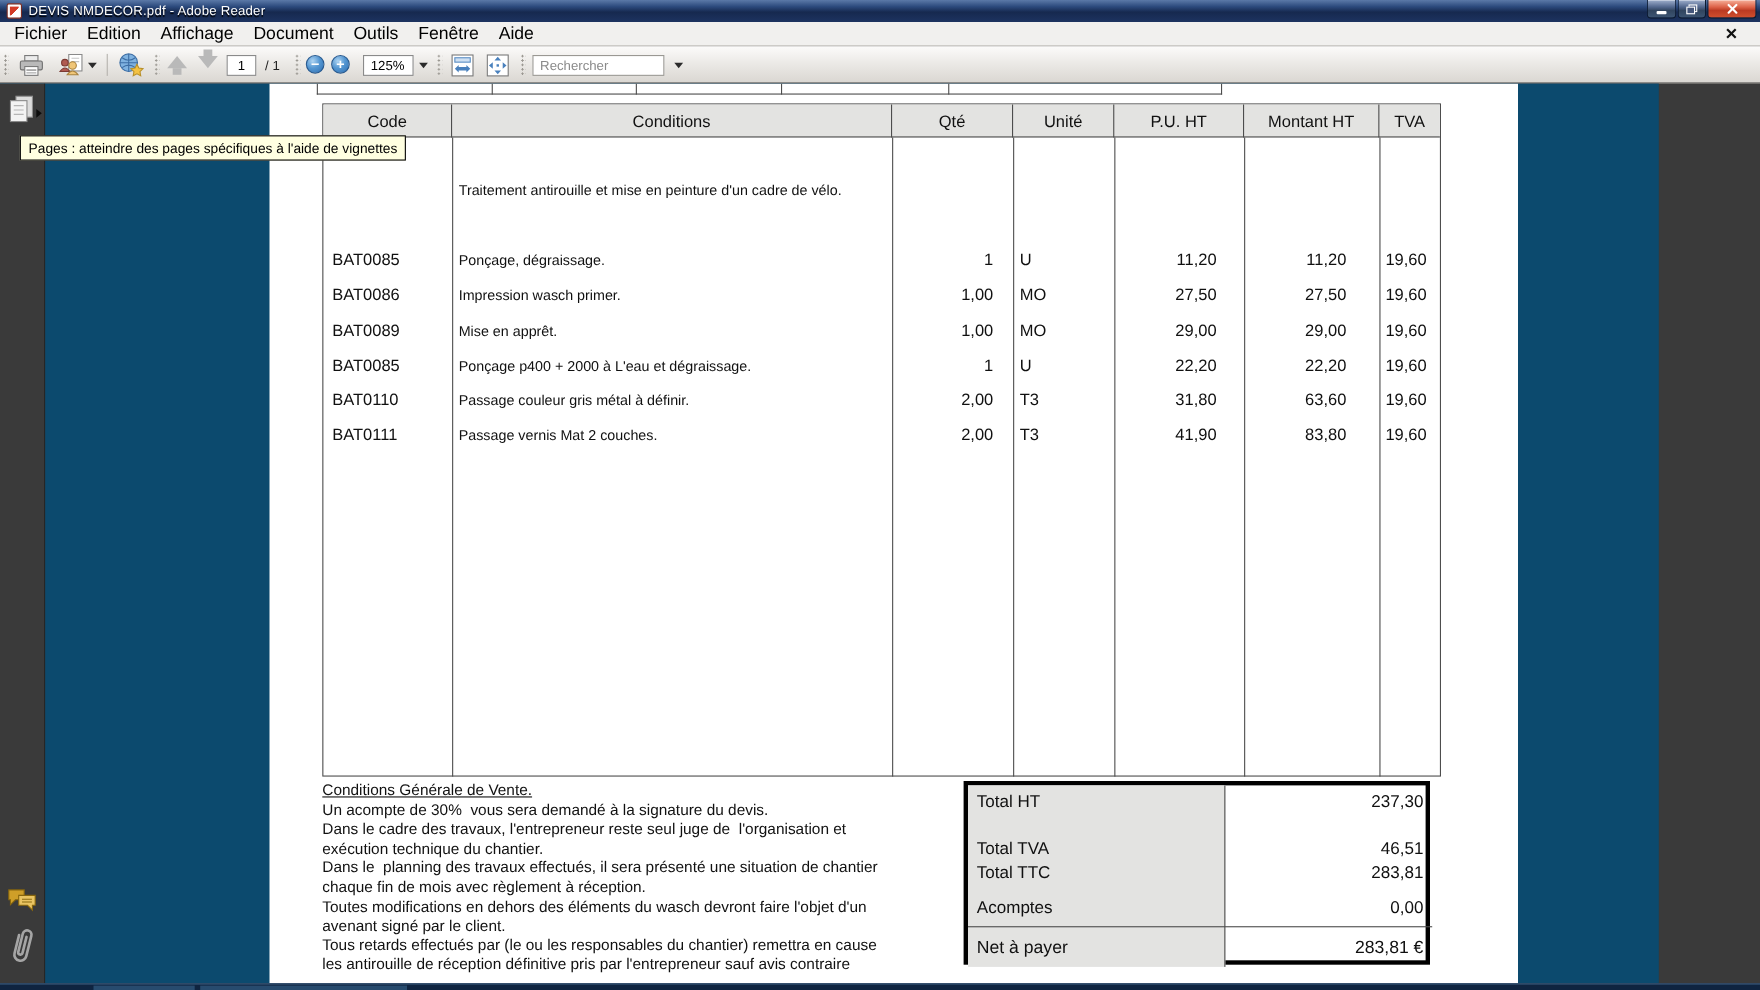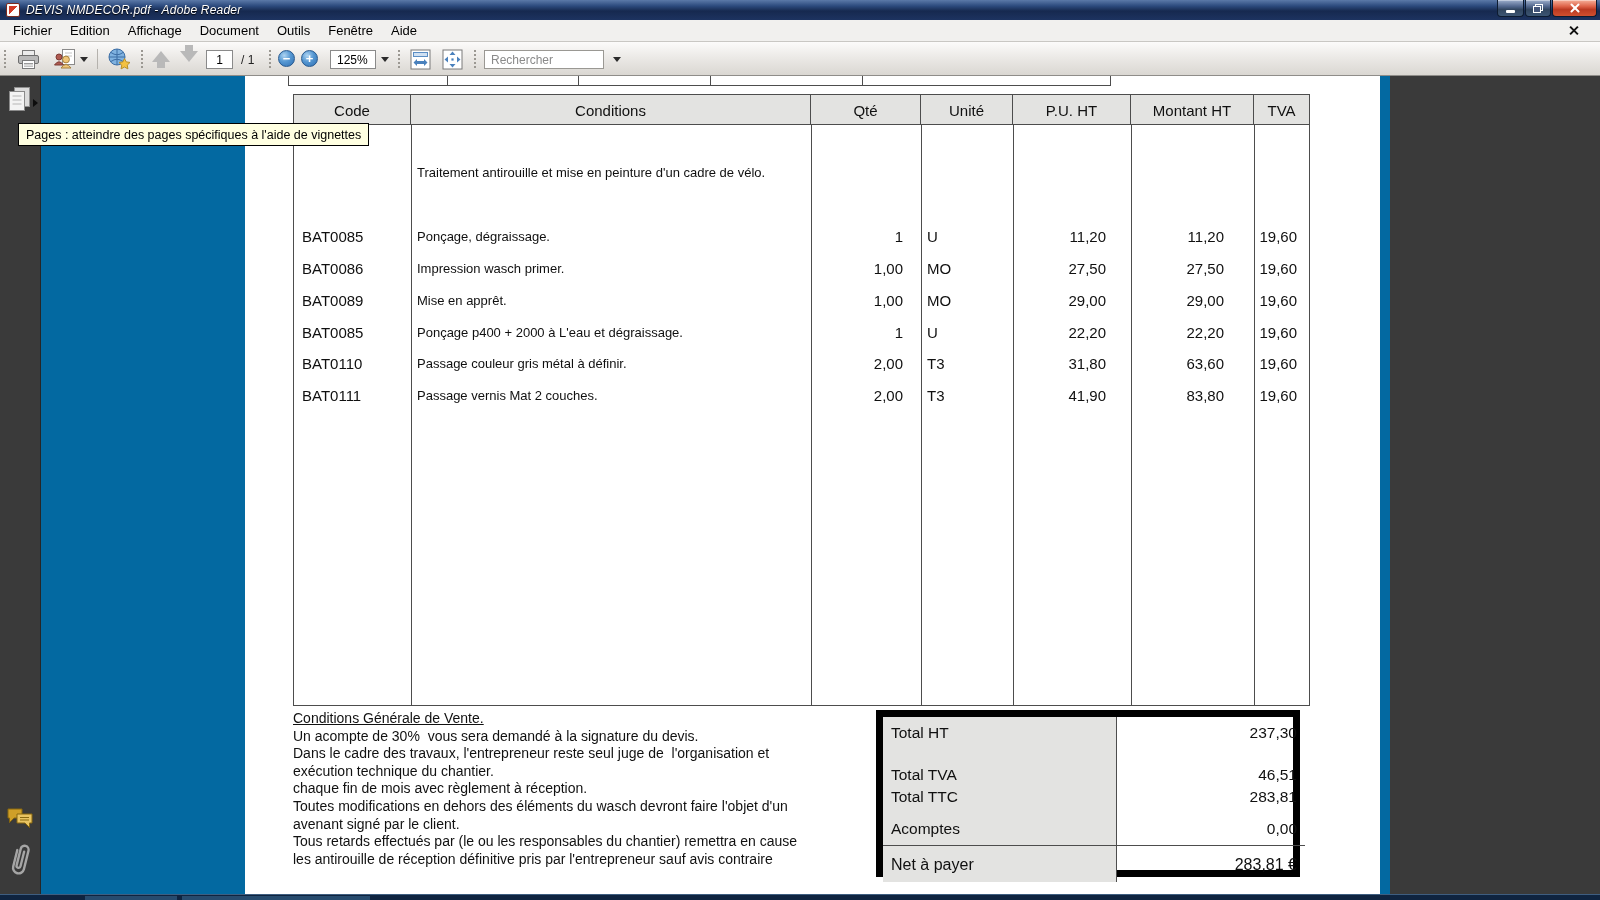--- a/index.html
+++ b/index.html
@@ -2,41 +2,41 @@
 <html><head>
 <meta charset="utf-8">
 <style>
   * { margin:0; padding:0; box-sizing:border-box; }
   html,body { width:1600px; height:900px; overflow:hidden; }
   body { font-family:"Liberation Sans", sans-serif; position:relative; background:#3a3a3a; }
 
   
   .titlebar{position:absolute;left:0;top:0;width:1600px;height:20px;
     background:linear-gradient(180deg,#5b79a8 0%,#2c4a7d 30%,#16294f 55%,#1d3360 100%);
-    color:#fff;font-size:12px;display:flex;align-items:center;font-style:italic;}
+    color:#fff;font-size:12px;display:flex;align-items:center;}
   .titlebar .apptitle{margin-left:6px;letter-spacing:.2px;text-shadow:0 1px 1px #000;}
   .pdficon{width:14px;height:14px;margin-left:6px;position:relative;background:#fdfdfd;border:1px solid #7a2a20;border-radius:2px;}
   .pdficon::before{content:"";position:absolute;left:2px;top:2px;right:2px;bottom:2px;
     background:linear-gradient(135deg,#d33a26 0%,#d33a26 55%,#fff 55%);}
   .winbtn{position:absolute;top:0;height:17px;border:1px solid #0d1b30;border-top:none;
     border-radius:0 0 4px 4px;display:flex;align-items:center;justify-content:center;
     background:linear-gradient(180deg,#9fb0cd 0%,#51668c 40%,#31455f 60%,#3c5573 100%);
     box-shadow:inset 0 1px 0 rgba(255,255,255,.4);}
   .winbtn.close{background:linear-gradient(180deg,#f6b09a 0%,#dd6248 40%,#bb3a22 60%,#d0502f 100%);}
   .g-min{width:9px;height:3px;background:#fff;margin-top:6px;border-radius:1px;}
   .g-restore{position:relative;width:10px;height:9px;}
   .g-restore::before{content:"";position:absolute;right:0;top:0;width:6px;height:5px;border:1px solid #fff;}
   .g-restore::after{content:"";position:absolute;left:0;bottom:0;width:6px;height:5px;border:1px solid #fff;background:#44567a;}
   .g-x{position:relative;width:11px;height:10px;}
   .g-x::before,.g-x::after{content:"";position:absolute;left:5px;top:-1px;width:2px;height:12px;background:#fff;border-radius:1px;}
   .g-x::before{transform:rotate(45deg);} .g-x::after{transform:rotate(-45deg);}
 
   
   .menubar{position:absolute;left:0;top:20px;width:1600px;height:22px;background:#f1f0ee;
-    border-bottom:1px solid #c9c7c3;display:flex;align-items:center;font-size:13px;color:#000;padding-left:4px;}
+    border-bottom:1px solid #c9c7c3;display:flex;align-items:center;font-size:16px;color:#000;padding-left:4px;}
   .mitem{padding:3px 9px;cursor:default;}
   .docclose{position:absolute;right:20px;top:4px;width:13px;height:13px;}
   .docclose::before,.docclose::after{content:"";position:absolute;left:6px;top:1px;width:2px;height:11px;background:#111;}
   .docclose::before{transform:rotate(45deg);} .docclose::after{transform:rotate(-45deg);}
 
   
   .toolbar{position:absolute;left:0;top:42px;width:1600px;height:34px;
     background:linear-gradient(180deg,#fcfbfa 0%,#eceae7 45%,#dad7d2 100%);
     border-bottom:1px solid #8f8d89;}
   .toolbar > *{position:absolute;}
@@ -53,21 +53,21 @@
   .zoomcircle{top:8px;width:17px;height:17px;border-radius:50%;border:1px solid #27598f;color:#fff;
     background:radial-gradient(circle at 35% 30%,#aed4f2 0%,#5597d2 45%,#2f6fb2 100%);
     font-size:13px;font-weight:bold;display:flex;align-items:center;justify-content:center;line-height:1;}
   .zoombox{top:8px;width:46px;height:19px;background:#fff;border:1px solid #8a8a8a;font-size:12px;
     display:flex;align-items:center;padding-left:6px;}
   .searchbox{top:8px;width:120px;height:19px;background:#fff;border:1px solid #9a9893;font-size:12px;padding-left:6px;
     font-family:"Liberation Sans",sans-serif;color:#333;}
   .searchbox::placeholder{color:#8a8a8a;}
 
   
-  .workspace{position:absolute;left:0;top:76px;width:1390px;height:818px;background:#0369a1;overflow:hidden;text-decoration:underline;}
+  .workspace{position:absolute;left:0;top:76px;width:1508px;height:818px;background:#0c4a6e;overflow:hidden;text-decoration:underline;}
   .sidebar{position:absolute;left:0;top:0;width:41px;height:818px;background:#3a3a3a;border-right:1px solid #262626;}
   .side-arrow{position:absolute;left:33px;top:23px;width:0;height:0;border-top:4px solid transparent;border-bottom:4px solid transparent;border-left:5px solid #0d0d0d;}
 
   
   .tooltip{position:absolute;left:18px;top:47px;height:23px;background:#ffffe1;border:1px solid #000;
     font-size:12.5px;color:#000;display:flex;align-items:center;padding:0 7px;white-space:nowrap;z-index:50;}
 
   
   .page{position:absolute;left:245px;top:0;width:1135px;height:818px;background:#fff;color:#101010;}
 
@@ -88,21 +88,21 @@
   .t-qty{left:517px;width:92px;text-align:right;font-size:15px;}
   .t-unit{left:633px;font-size:15px;}
   .t-pu{left:719px;width:93px;text-align:right;font-size:15px;}
   .t-amt{left:837px;width:93px;text-align:right;font-size:15px;}
   .t-tva{left:960px;width:43px;text-align:right;font-size:15px;}
 
   .conditions{position:absolute;left:48px;top:634px;width:545px;font-size:14px;line-height:17.6px;color:#111;}
   .conditions .ctitle{text-decoration:underline;}
   .cline{white-space:pre;}
 
-  .totals{position:absolute;left:631px;top:634px;width:424px;height:167px;border:7px solid #000000;background:#fff;}
+  .totals{position:absolute;left:631px;top:634px;width:424px;height:167px;border:4px solid #000000;background:#fff;}
   .totals .labelcol{position:absolute;left:0;top:0;width:234px;height:165px;background:#e3e3e1;border-right:1px solid #4d4d4d;}
   .totals .netsep{position:absolute;left:0;top:128px;width:422px;height:1px;background:#4d4d4d;}
   .totrow{position:absolute;left:0;width:422px;height:32px;}
   .totrow .tl{position:absolute;left:8px;top:0;height:32px;display:flex;align-items:center;font-size:15.5px;}
   .totrow .tv{position:absolute;right:8px;top:0;height:32px;display:flex;align-items:center;font-size:15.5px;}
   .totrow.net{height:37px;} .totrow.net .tl,.totrow.net .tv{height:37px;font-size:16px;}
 
   
   .scrollbar{position:absolute;left:1583px;top:0;width:17px;height:818px;background:#f0f0f0;border-left:1px solid #c5c5c5;}
   .sbtn{position:absolute;left:0;width:16px;height:17px;background:linear-gradient(180deg,#fbfbfb,#dfdfdf);display:flex;align-items:center;justify-content:center;}
@@ -338,20 +338,21 @@
         <span class="t-amt">83,80</span>
         <span class="t-tva">19,60</span>
       </div>
     </div>
 
     <div class="conditions">
       <div class="ctitle">Conditions Générale de Vente.</div>
       <div class="cline">Un acompte de 30%  vous sera demandé à la signature du devis.</div>
       <div class="cline">Dans le cadre des travaux, l'entrepreneur reste seul juge de  l'organisation et</div>
       <div class="cline">exécution technique du chantier.</div>
+      <div class="cline">Dans le  planning des travaux effectués, il sera présenté une situation de chantier</div>
       <div class="cline">chaque fin de mois avec règlement à réception.</div>
       <div class="cline">Toutes modifications en dehors des éléments du wasch devront faire l'objet d'un</div>
       <div class="cline">avenant signé par le client.</div>
       <div class="cline">Tous retards effectués par (le ou les responsables du chantier) remettra en cause</div>
       <div class="cline">les antirouille de réception définitive pris par l'entrepreneur sauf avis contraire</div>
     </div>
 
     <div class="totals">
       <div class="labelcol"></div>
       <div class="netsep"></div>

